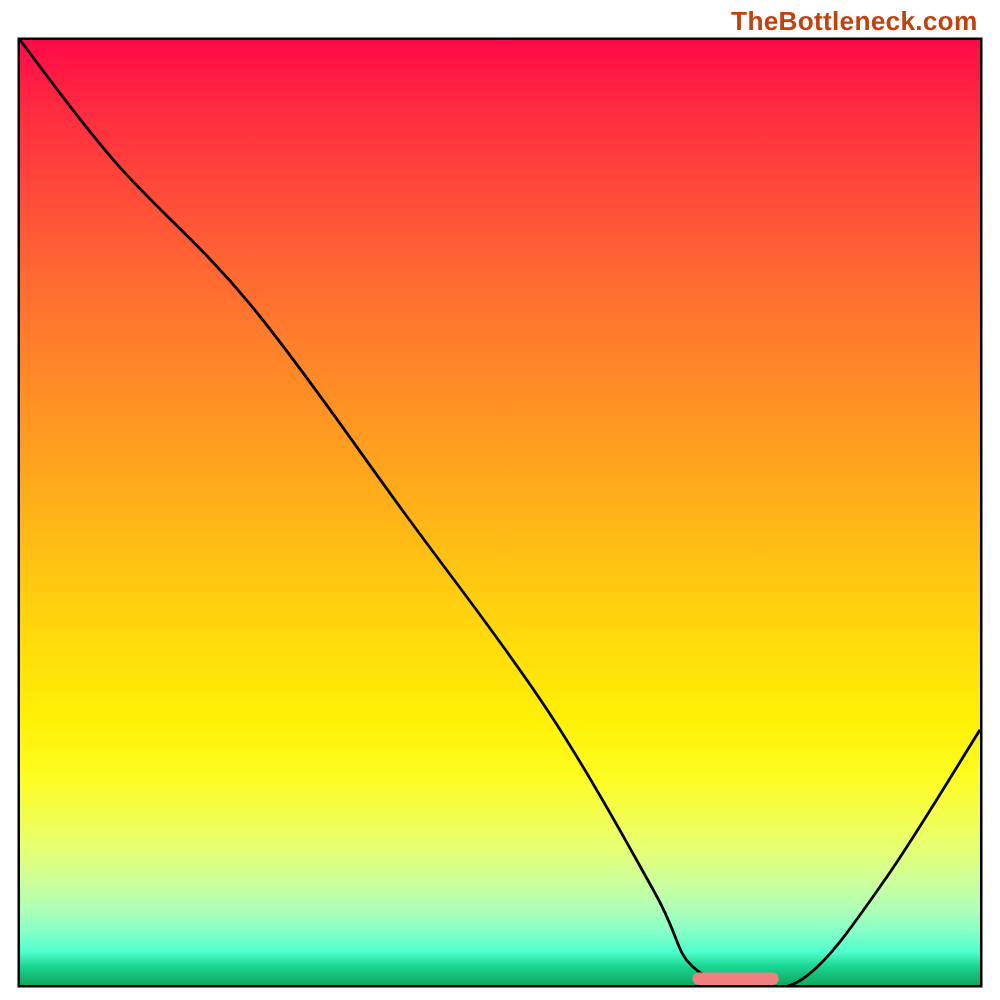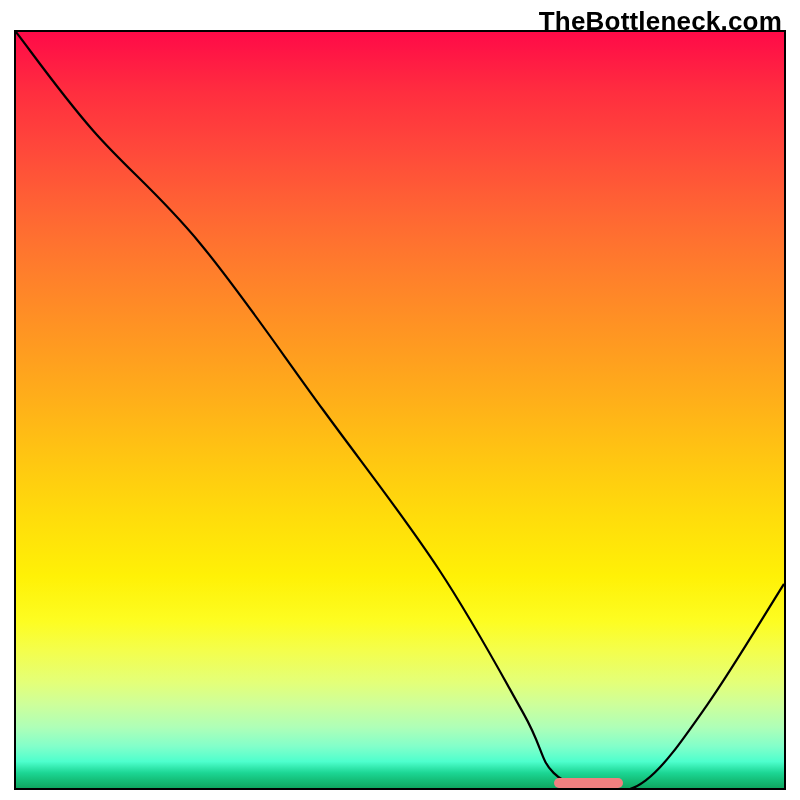--- a/index.html
+++ b/index.html
@@ -55,23 +55,23 @@
   .marker {
     position: absolute;
     height: 10px;
     border-radius: 5px;
     background: #f08080;
   }
   .watermark {
     position: absolute;
     top: 6px;
     right: 18px;
-    font-size: 26px;
+    font-size: 21px;
     font-weight: 700;
-    color: #000000;
+    color: #c2410c;
     letter-spacing: 0.2px;
   }
 </style>
 </head>
 <body>
 
 <div class="watermark">TheBottleneck.com</div>
 
 <div class="frame">
   <div class="gradient"></div>

